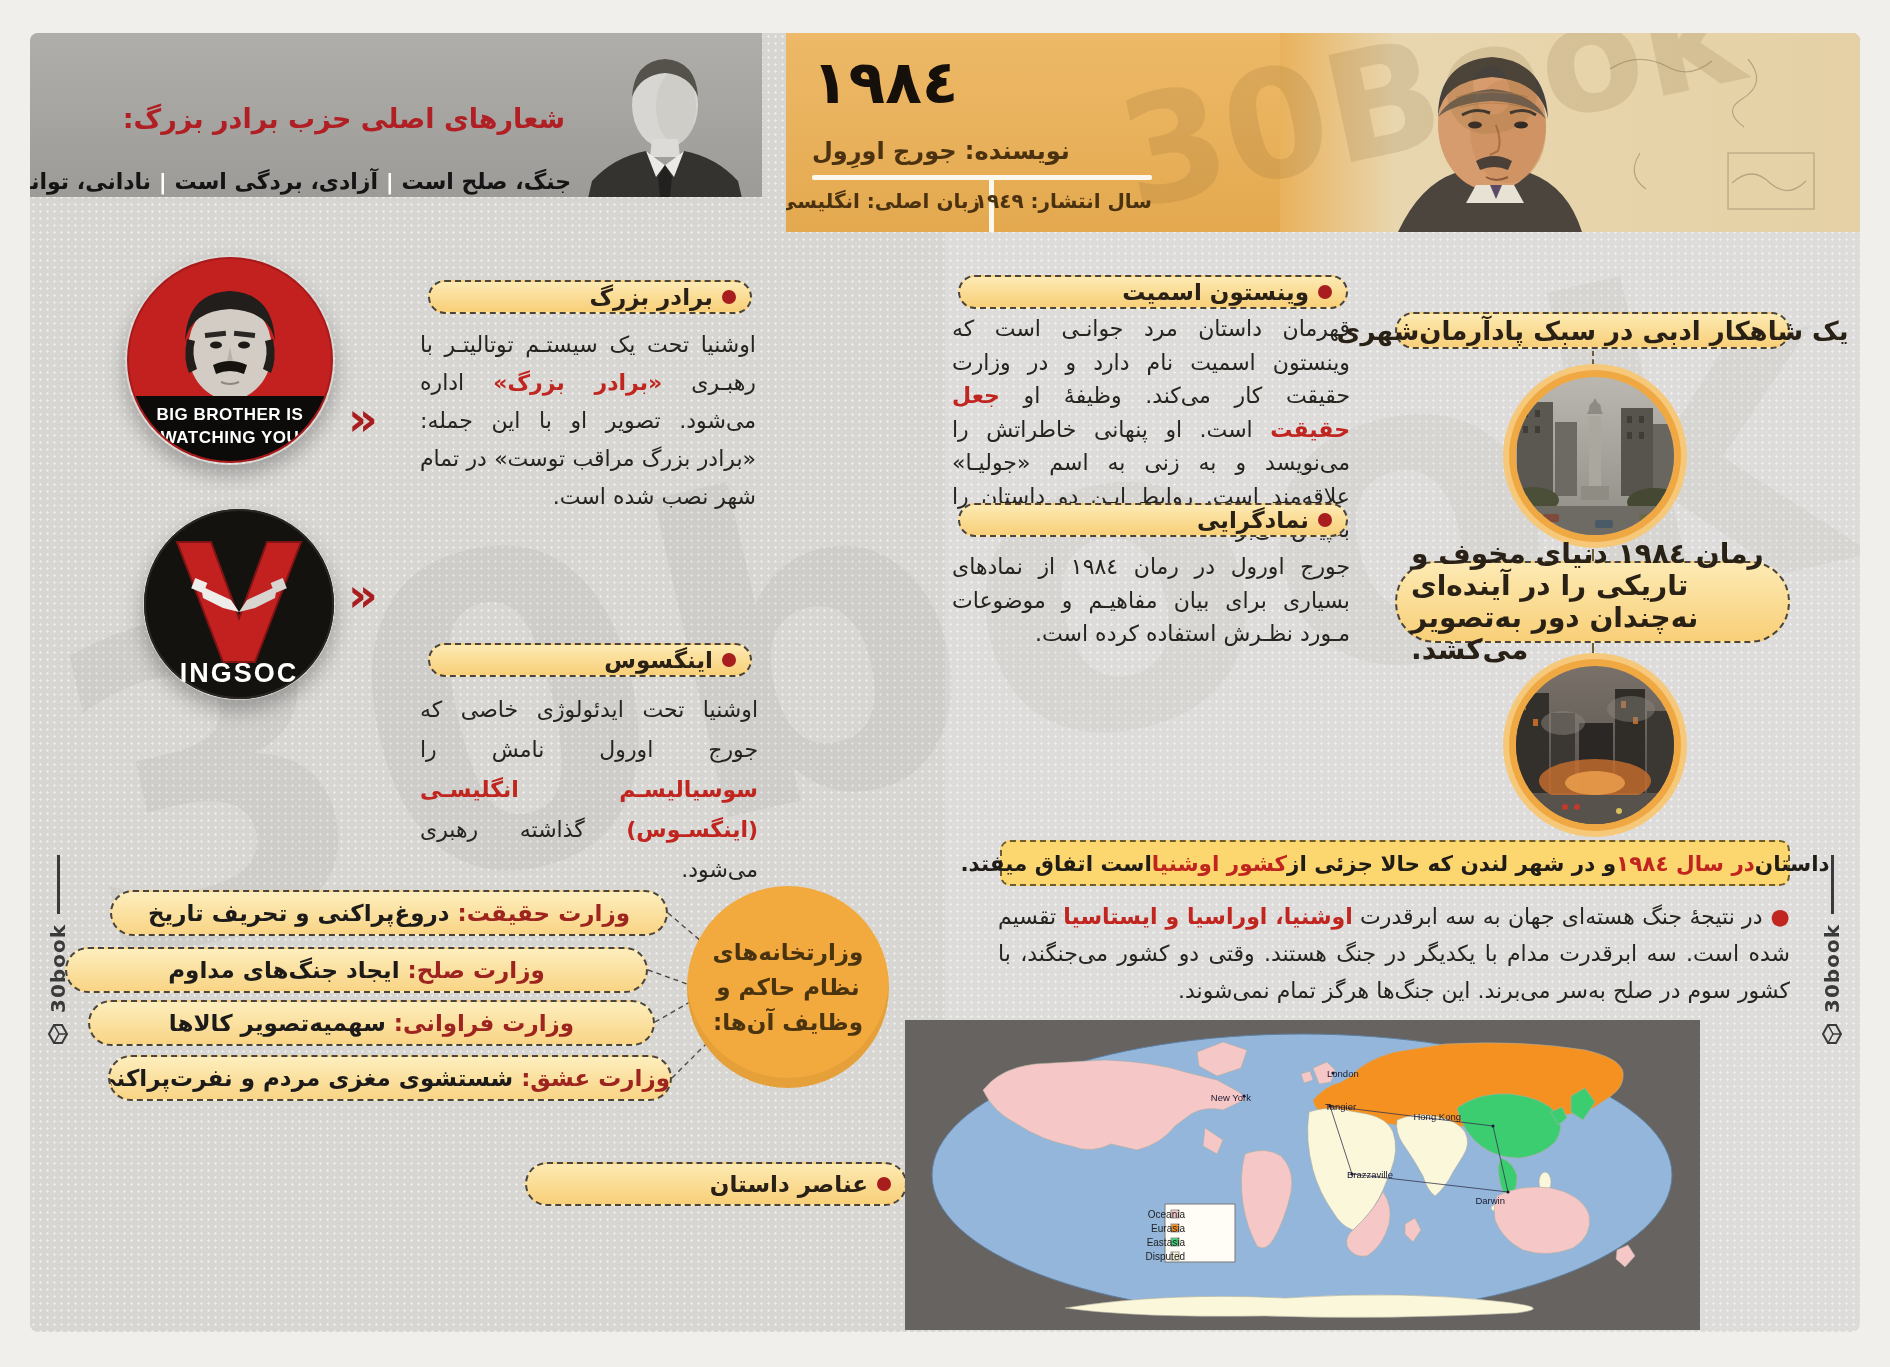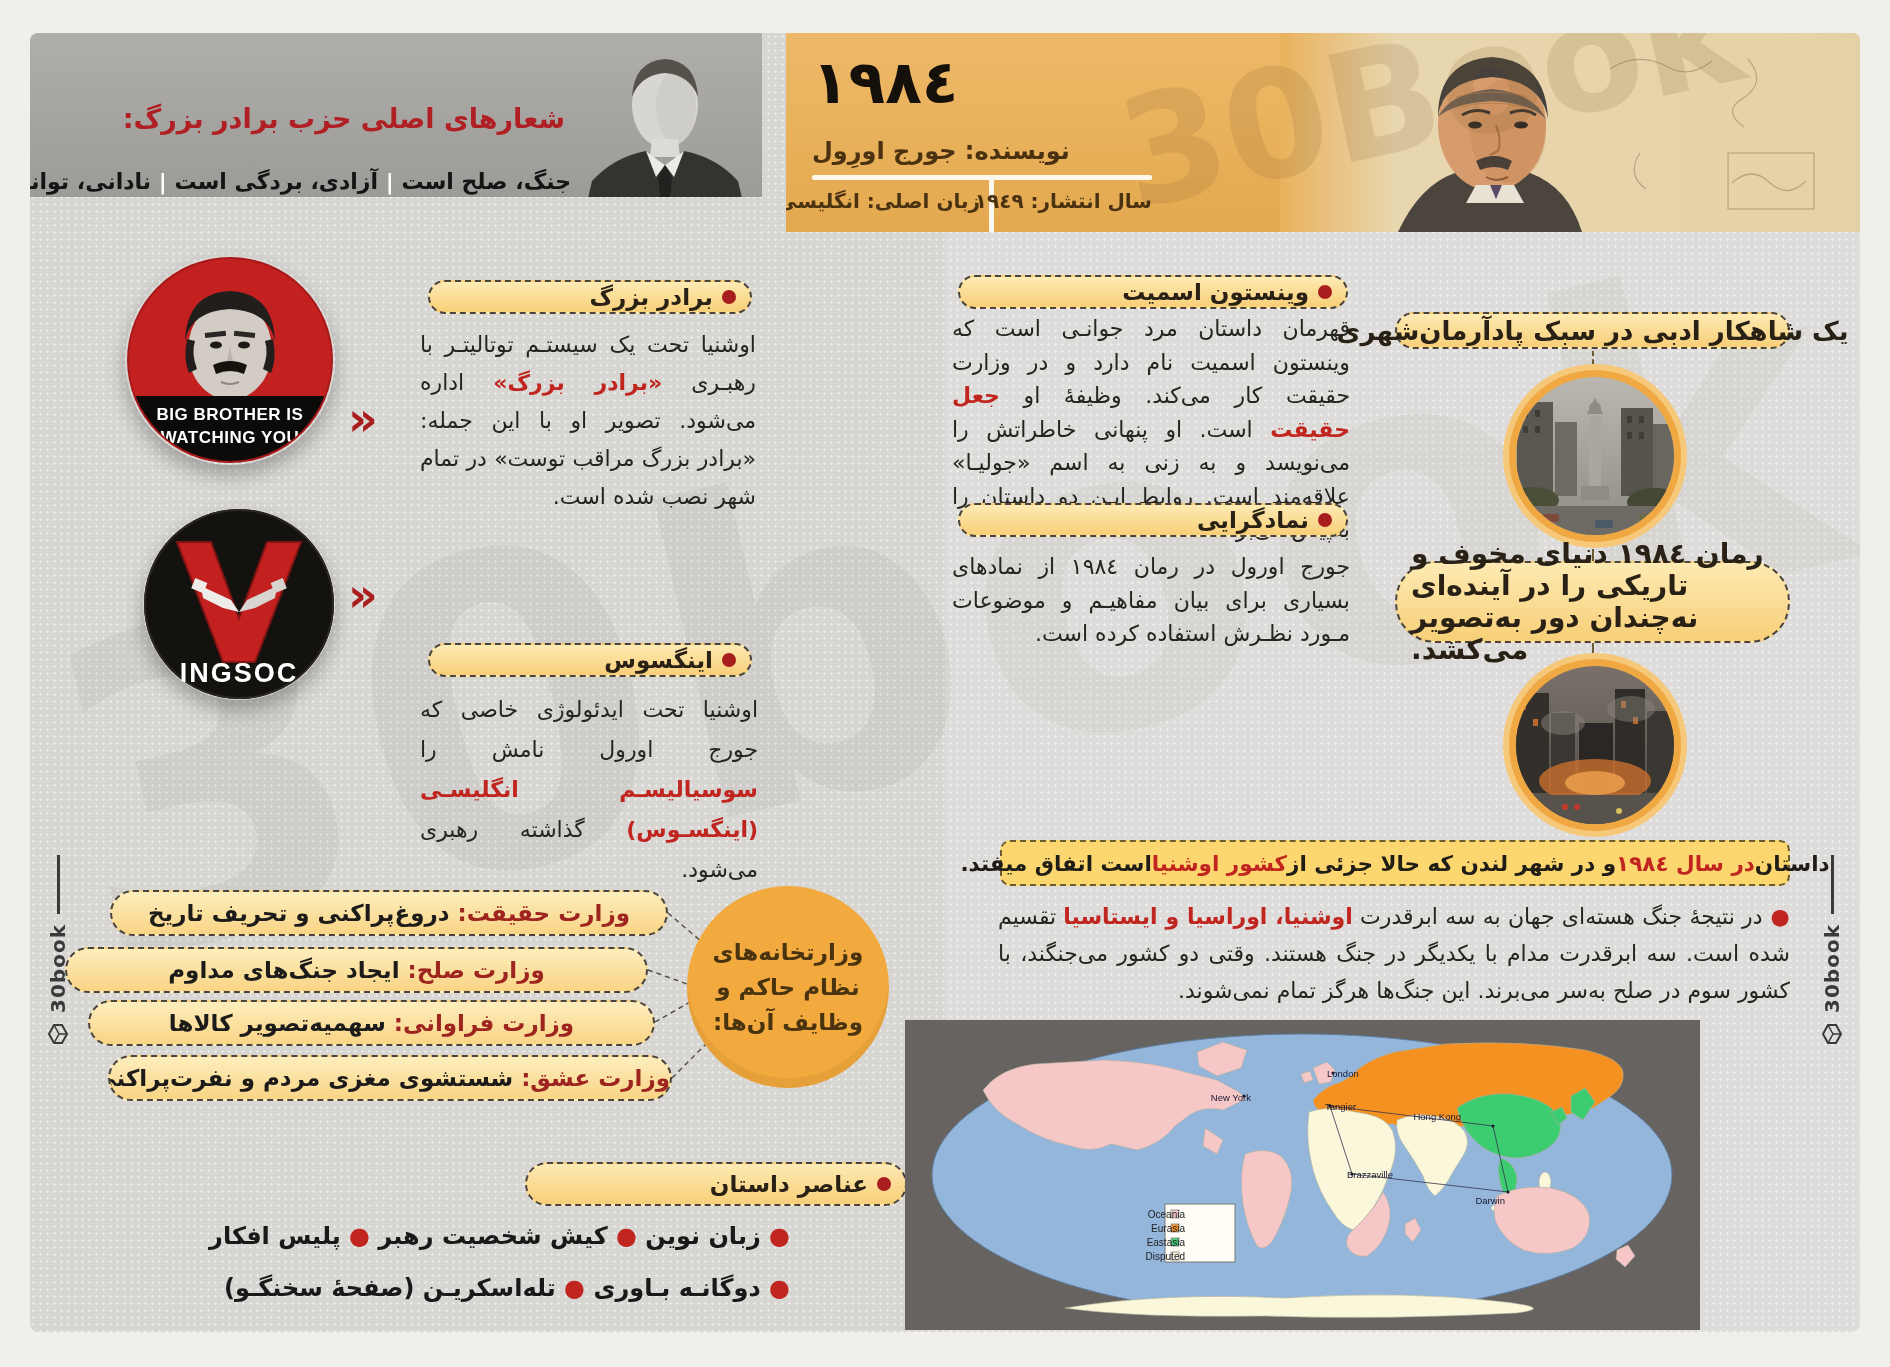--- a/index.html
+++ b/index.html
@@ -211,22 +211,20 @@
     </g>
   </svg>
   <div class="mcircle">
     <span>وزارتخانه‌های نظام حاکم و وظایف آن‌ها:</span>
   </div>
 
   <div class="pill" style="left:525px;top:1162px;width:382px;height:44px">
     <span class="dot"></span>
     <span>عناصر داستان</span>
   </div>
-  <div class="elements-line" style="left:240px;top:1222px"><span class="red">● </span><span>زبان نوین  </span><span class="red">● </span><span>کیش شخصیت رهبر   </span><span class="red">● </span><span>پلیس افکار</span></div>
-  <div class="elements-line" style="left:240px;top:1274px"><span class="red">● </span><span>دوگانـه بـاوری   </span><span class="red">● </span><span>تله‌اسکریـن (صفحهٔ سخنگـو)</span></div>
 
   <div class="pill" style="left:958px;top:275px;width:390px;height:34px">
     <span class="dot"></span>
     <span>وینستون اسمیت</span>
   </div>
   <div class="para" style="left:952px;top:312px;width:398px;line-height:33.5px"><span>قهرمان داستان مرد جوانـی است که وینستون اسمیت نام دارد و در وزارت حقیقت کار می‌کند. وظیفهٔ او </span><span class="red">جعل حقیقت</span><span> است. او پنهانی خاطراتش را می‌نویسد و به زنی به اسم «جولیـا» علاقه‌مند است. روابط ایـن دو داستان را به‌پیش می‌برد.</span></div>
 
   <div class="pill" style="left:958px;top:503px;width:390px;height:34px">
     <span class="dot"></span>
     <span>نمادگرایی</span>

